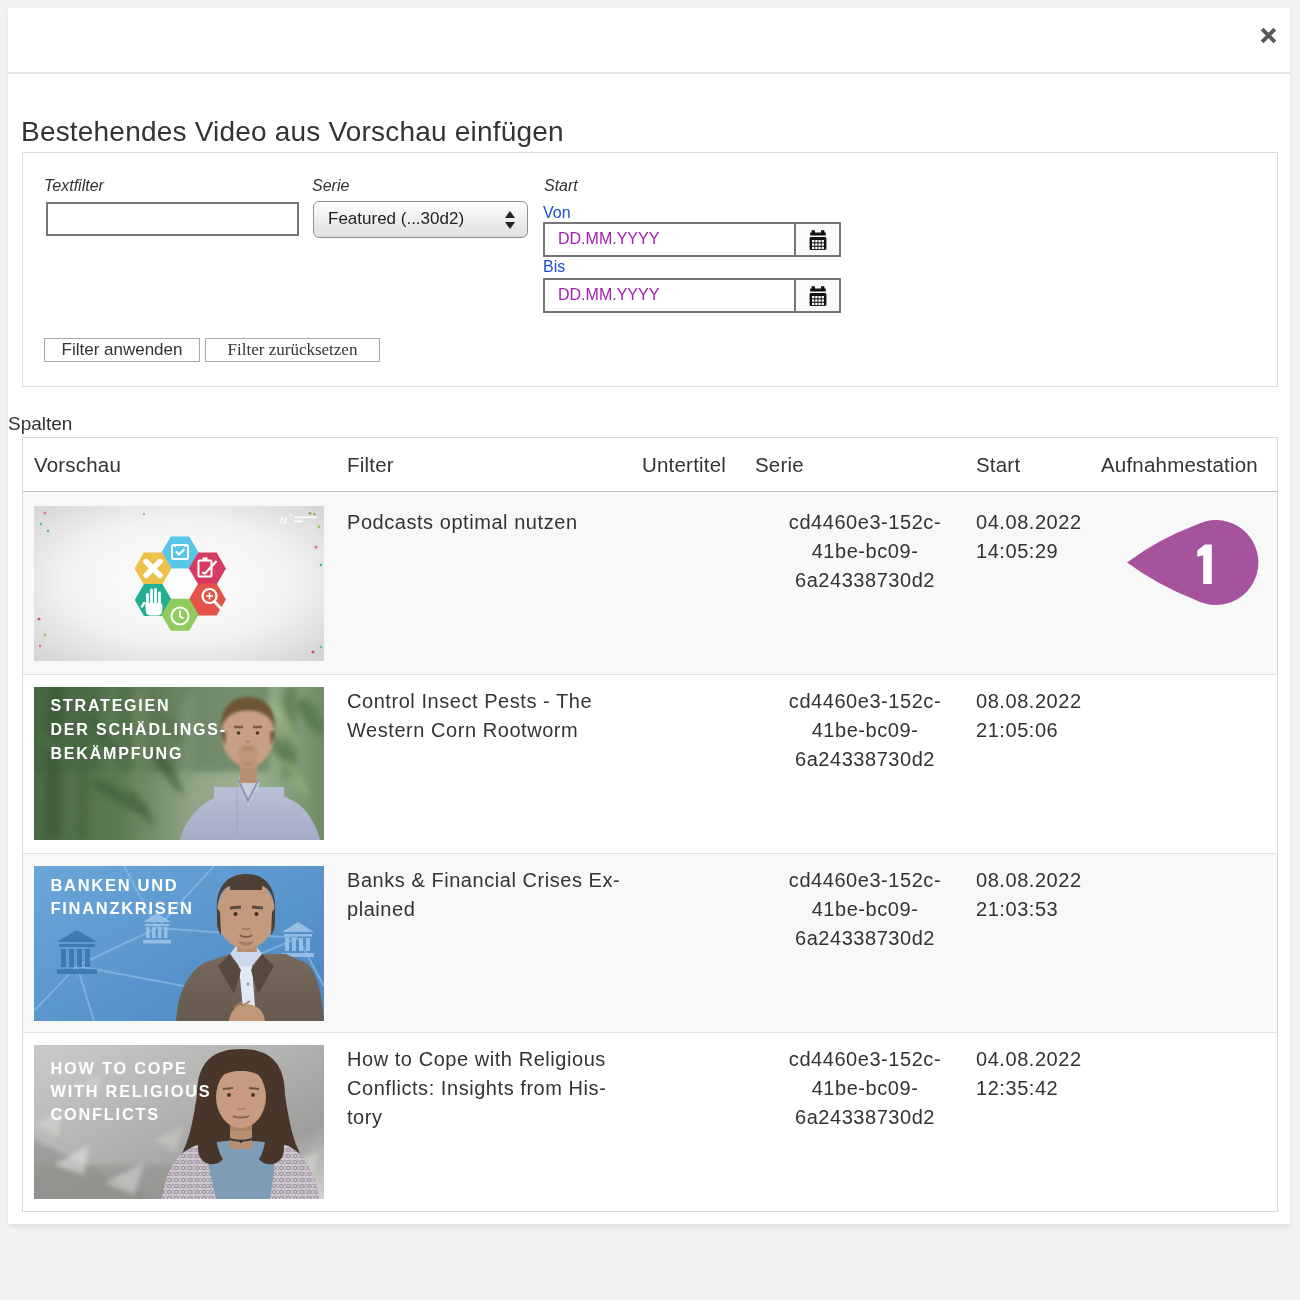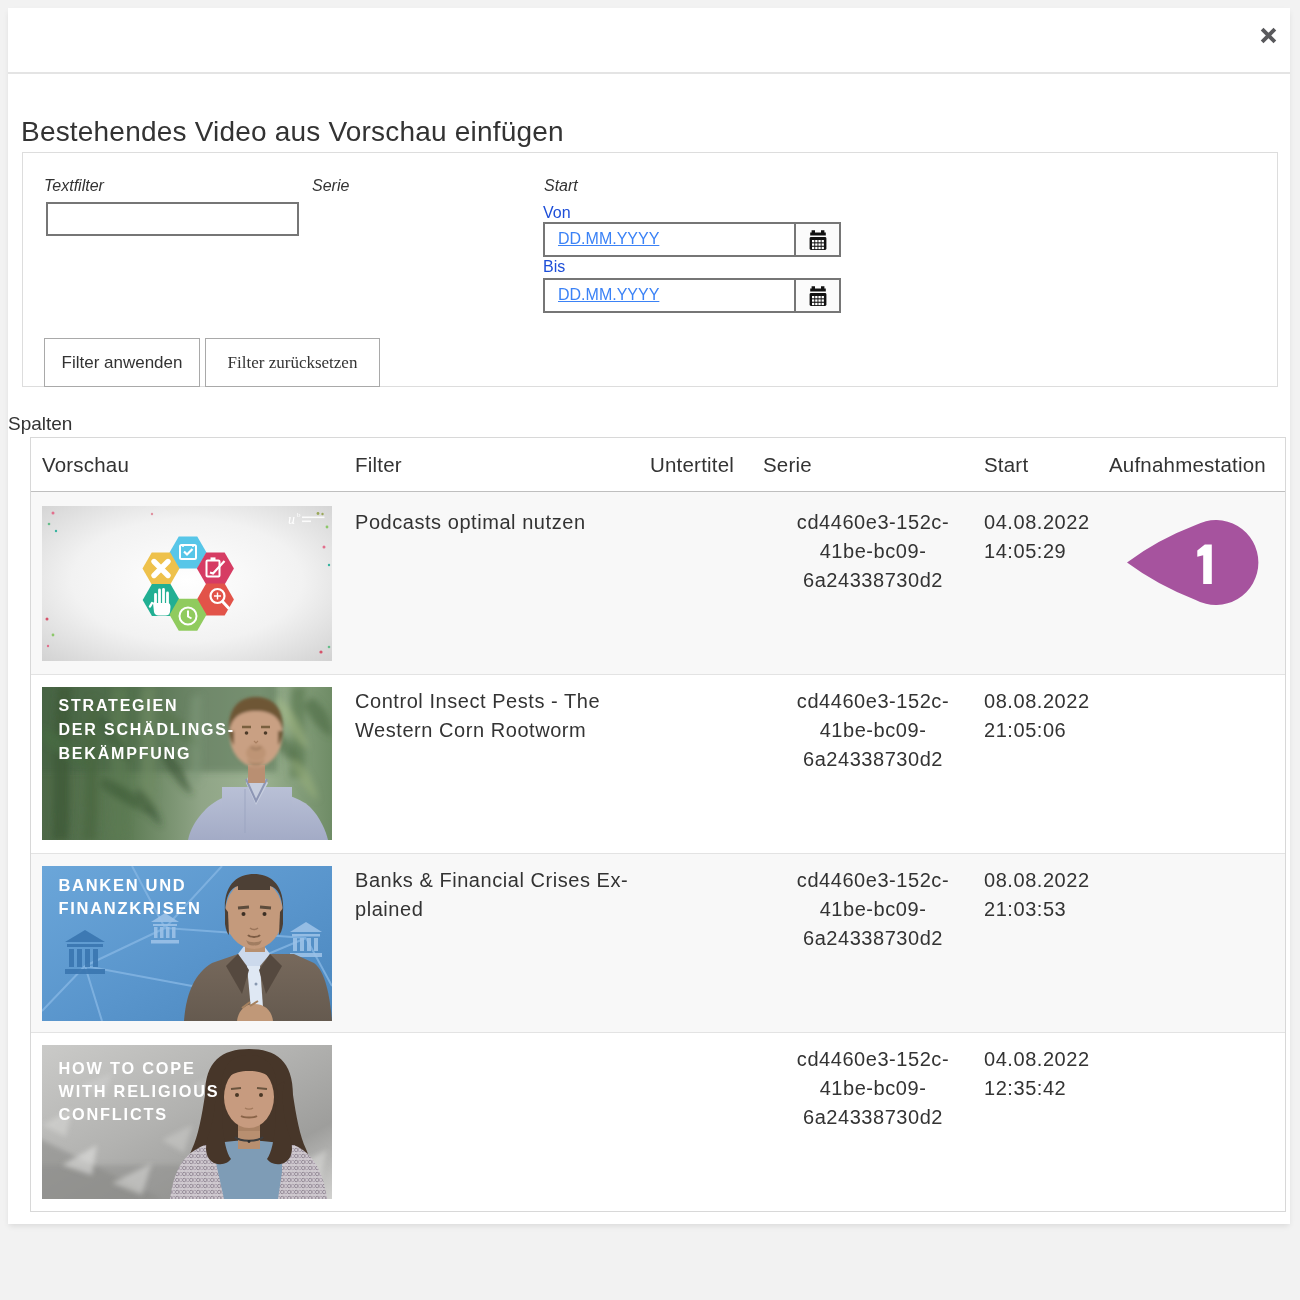--- a/index.html
+++ b/index.html
@@ -9,25 +9,25 @@
   #topbar { position:absolute; left:0; top:0; width:100%; height:66px; border-bottom:2px solid #e4e4e4; }
   #closex { position:absolute; right:13px; top:19px; width:17px; height:17px; }
   h1.title { position:absolute; left:13px; top:108px; font-size:28px; font-weight:400; color:#333; letter-spacing:0.2px; }
   #filterbox { position:absolute; left:14px; top:144px; width:1256px; height:235px; border:1px solid #ddd; background:#fff; }
   .lbl-it { position:absolute; font-size:16px; font-style:italic; color:#333; }
   .lbl { position:absolute; font-size:16px; color:#1d4ed8; }
   #textinput { position:absolute; left:23px; top:49px; width:253px; height:34px; border:2px solid #767676; background:#fff; }
   #serieselect { position:absolute; left:290px; top:48px; width:215px; height:37px; border:1px solid #8f8f8f; border-radius:6px; background:linear-gradient(#ffffff, #e8e8e8 70%, #e0e0e0); box-shadow:inset 0 1px 0 #fff; }
   #serieselect .seltext { position:absolute; left:14px; top:7px; font-size:17px; color:#222; }
   .dctrl { position:absolute; width:298px; height:35px; border:2px solid #767676; background:#fff; }
-  .dctrl .ph { position:absolute; left:13px; top:6px; font-size:16px; color:#3b82f6;text-decoration:underline; }
+  .dctrl .ph { position:absolute; left:13px; top:6px; font-size:16px; color:#a21caf; }
   .dctrl .calbtn { position:absolute; right:0; top:0; width:45px; height:31px; border-left:2px solid #767676; background:#fbfbfb; }
-  .btn { position:absolute; top:185px; height:49px; border:1px solid #a9a9a9; background:#fff; font-size:17px; color:#333; display:flex; align-items:center; justify-content:center; }
+  .btn { position:absolute; top:185px; height:24px; border:1px solid #a9a9a9; background:#fff; font-size:17px; color:#333; display:flex; align-items:center; justify-content:center; }
   #spalten { position:absolute; left:0; top:406px; width:1263px; text-align:left; font-size:19px; line-height:19px; color:#333; }
-  #tablebox { position:absolute; left:14px; top:429px; width:1256px; height:775px; border:1px solid #d8d8d8; background:#fff;margin-left:8px; }
+  #tablebox { position:absolute; left:14px; top:429px; width:1256px; height:775px; border:1px solid #d8d8d8; background:#fff; }
   .th { position:absolute; top:14.5px; font-size:20.5px; letter-spacing:0.2px; color:#333; }
   #headrow { position:absolute; left:0; top:0; width:100%; height:54px; background:#fff; border-bottom:1px solid #bfbfbf; }
   .row { position:absolute; left:0; width:1254px; }
   .row.odd { background:#f8f8f8; }
   .thumb { position:absolute; left:11px; top:13px; }
   .row.bt { border-top:1px solid #e3e3e3; }
   .row.bt .thumb, .row.bt .cell { margin-top:-1px; }
   .cell { position:absolute; font-size:20px; letter-spacing:0.55px; line-height:29px; color:#333; top:12.5px; }
   .c-titel { left:324px; width:290px; }
   .r1 .cell { top:16px; }
@@ -42,20 +42,27 @@
     <svg id="closex" viewBox="0 0 16 16">
           <path d="M2 2 L14 14 M14 2 L2 14" stroke="#59595c" stroke-width="3.6" stroke-linecap="butt"></path>
         </svg>
   </div>
   <h1 class="title">Bestehendes Video aus Vorschau einfügen</h1>
 
   <div id="filterbox">
     <span class="lbl-it" style="left:21px; top:24px;">Textfilter</span>
     <div id="textinput"></div>
     <span class="lbl-it" style="left:289px; top:24px;">Serie</span>
+    <div id="serieselect">
+      <span class="seltext">Featured (...30d2)</span>
+      <svg style="position:absolute; right:12px; top:9px;" width="10" height="18" viewBox="0 0 10 18">
+        <path d="M5 0 L10 7 L0 7 Z" fill="#222"></path>
+            <path d="M5 18 L10 11 L0 11 Z" fill="#222"></path>
+      </svg>
+    </div>
     <span class="lbl-it" style="left:521px; top:24px;">Start</span>
     <span class="lbl" style="left:520px; top:51px;">Von</span>
     <div class="dctrl" style="left:520px; top:69px;">
       <span class="ph">DD.MM.YYYY</span>
       <div class="calbtn">
             <svg style="position:absolute;left:12px;top:4px;" width="20" height="23" viewBox="0 0 20 23">
         <path d="M2.2 4.5 h15.6 v3 h-15.6 z" fill="#111"></path>
         <path d="M3.6 2.2 h3.4 v3 h-3.4 z M13 2.2 h3.4 v3 h-3.4 z" fill="#111"></path>
         <rect x="1.6" y="9" width="16.8" height="13" rx="1.4" fill="#111"></rect>
         <g fill="#fff">
@@ -399,20 +406,21 @@
           <path d="M199 71 c 3 2, 13 2, 16 0" fill="none" stroke="#8a6448" stroke-width="1.8"></path>
           <path d="M193 92 C 198 97, 216 97, 221 92" fill="none" stroke="#3c3d3f" stroke-width="2"></path>
           <circle cx="207" cy="96.5" r="1.4" fill="#2c2d2f"></circle>
         </g>
         <g font-family="Liberation Sans, sans-serif" font-weight="bold" font-size="16.3" fill="#ffffff" letter-spacing="1.8">
           <text x="16.5" y="28.5">HOW TO COPE</text>
           <text x="16.5" y="51.5">WITH RELIGIOUS</text>
           <text x="16.5" y="74.5">CONFLICTS</text>
         </g>
       </svg></div>
+      <div class="cell c-titel">How to Cope with Religious<br>Conflicts: Insights from His-<br>tory</div>
       <div class="cell c-serie">cd4460e3-152c-<br>41be-bc09-<br>6a24338730d2</div>
       <div class="cell c-start">04.08.2022<br>12:35:42</div>
     </div>
   </div>
  </div>
 
  <svg id="marker" style="position:absolute; left:1127px; top:520px;" width="132" height="85" viewBox="0 0 132 85">
    <path d="M0 42.5 Q 31 19.5 68.7 5.1 A 42.5 42.5 0 1 1 68.7 79.9 Q 31 65.5 0 42.5 Z" fill="#a6539e"></path>
    <path d="M84.8 24.5 L84.8 64 L76.2 64 L76.2 35.2 L70.3 36.8 L70.3 30.6 L77.8 24.5 Z" fill="#ffffff"></path>
  </svg>

